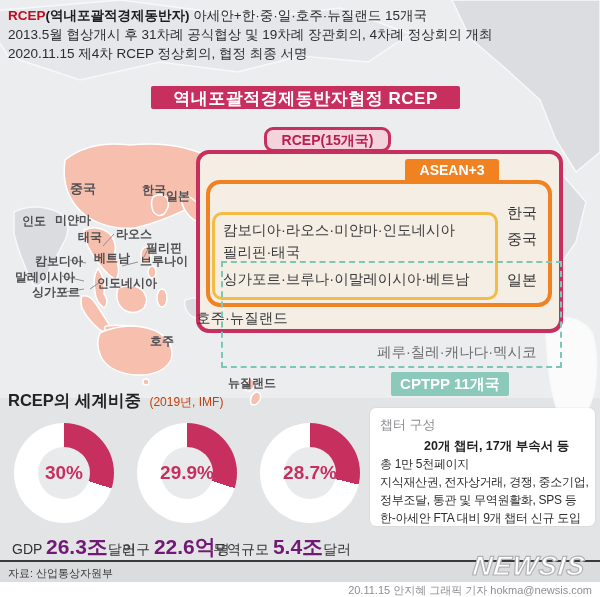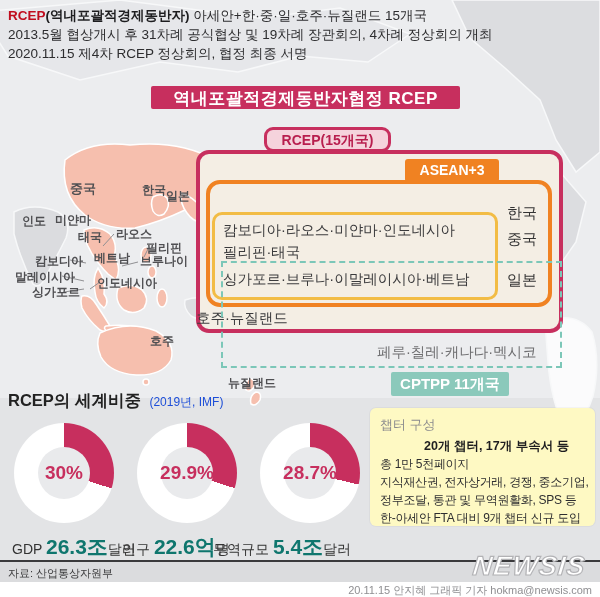--- a/index.html
+++ b/index.html
@@ -64,33 +64,33 @@
   .m-brunei{ left:140px; top:253px; }
   .m-malaysia{ left:15px; top:269px; }
   .m-indonesia{ left:97px; top:275px; }
   .m-singapore{ left:32px; top:284px; }
   .m-australia{ left:150px; top:333px; }
   .m-nz{ left:228px; top:375px; }
 
   
   .stats-heading{ position:absolute; left:8px; top:390px; z-index:2; }
   .stats-heading .h{ font-size:16.5px; font-weight:bold; color:#222; }
-  .stats-heading .n{ font-size:12px; color:#1d4ed8; margin-left:4px;margin-top:8px; }
+  .stats-heading .n{ font-size:12px; color:#c2410c; margin-left:4px;margin-top:8px; }
 
   .donut{ position:absolute; top:423px; width:100px; height:100px; border-radius:50%; z-index:2; }
   .donut .hole{ position:absolute; left:24px; top:24px; width:52px; height:52px; border-radius:50%; background:#e9eaec; }
   .donut .pct{ position:absolute; left:0; top:0; width:100px; height:100px; line-height:100px;
     text-align:center; color:#c72f5e; font-weight:bold; font-size:19px; }
   .d1{ left:14px; } .d2{ left:137px; } .d3{ left:260px; }
 
   .stat-label{ position:absolute; top:533px; white-space:nowrap; color:#333; font-size:14px; z-index:2; }
-  .stat-label .big{ font-size:21px; font-weight:bold; color:#0f766e; }
+  .stat-label .big{ font-size:21px; font-weight:bold; color:#701a75; }
   .sl1{ left:12px; } .sl2{ left:122px; } .sl3{ left:213px; }
 
-  .chapter-box{ position:absolute; left:370px; top:408px; width:225px; height:118px; background:#fef9c3;
+  .chapter-box{ position:absolute; left:370px; top:408px; width:225px; height:118px; background:#ffffff;
     border-radius:6px; padding:8px 10px; z-index:2; box-shadow:0 0 0 1px rgba(0,0,0,0.03); }
   .chapter-box .ct{ font-size:13px; color:#8a8a8d; margin-bottom:3px; }
   .chapter-box .c1{ font-size:12.5px; font-weight:bold; color:#1e1e20; line-height:18px; white-space:nowrap;margin-left:44px; }
   .chapter-box .cl{ font-size:12px; color:#2e2e30; line-height:18px; white-space:nowrap; letter-spacing:-0.3px; }
 
   .source{ position:absolute; left:8px; top:566px; font-size:11px; color:#3c3c3e; z-index:3;text-align:center; }
   .newsis{ position:absolute; right:14px; top:551px; font-size:27px; font-weight:900; font-style:italic;
     color:#fff; letter-spacing:1px; -webkit-text-stroke:1.2px #b2b2b5; z-index:4; transform:skewX(-6deg); }
   .credit{ position:absolute; right:8px; top:583px; font-size:11px; color:#8f8f92; z-index:3; }
 </style>

